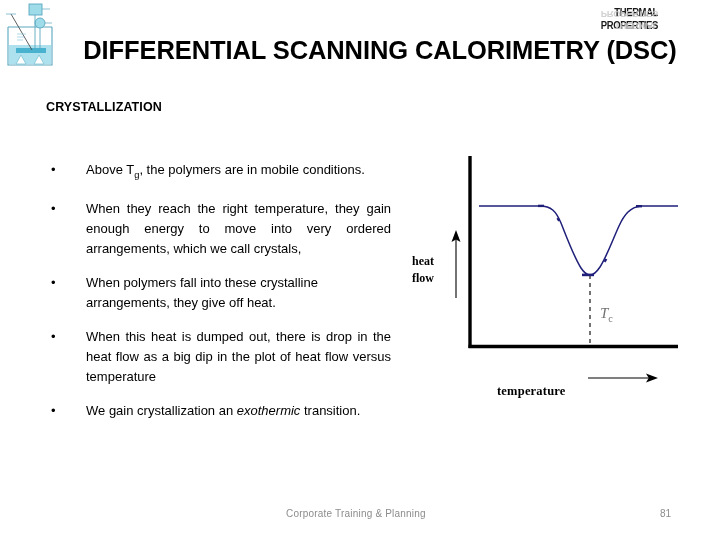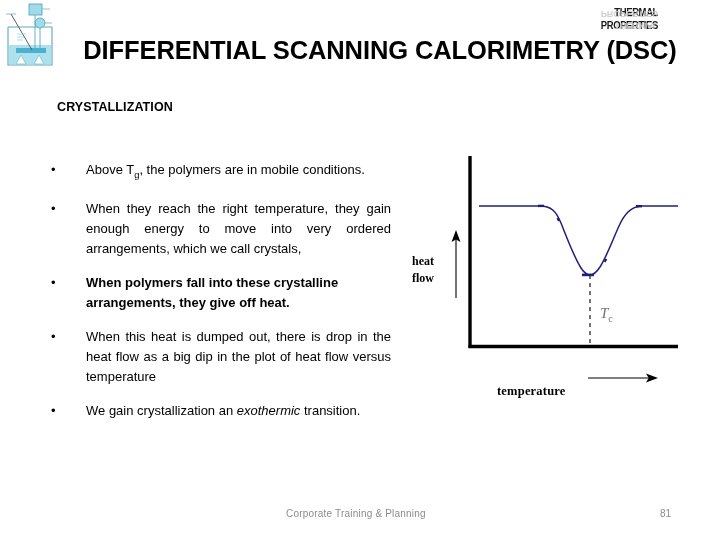--- a/index.html
+++ b/index.html
@@ -75,21 +75,20 @@
   
   #section-heading {
     position: absolute;
     left: 46px;
     top: 100px;
     font-family: "Liberation Sans", sans-serif;
     font-weight: bold;
     font-size: 12.5px;
     letter-spacing: 0.1px;
     color: #000000;
-    margin-left: 11px;
   }
 
   
   #bullet-list {
     position: absolute;
     left: 46px;
     top: 160px;
     width: 345px;
   }
   .bullet-row {
@@ -104,21 +103,21 @@
   }
   .bullet-row:last-child { margin-bottom: 0; }
   .bullet-marker {
     position: absolute;
     left: 5px;
     top: 0px;
     font-size: 13px;
     line-height: 20px;
   }
   .bullet-text { display: block; }
-  .bullet-text.nojustify { text-align: left; font-weight: bold; }
+  .bullet-text.nojustify { text-align: left; }
   .ital { font-style: italic; }
   sub { font-size: 0.72em; }
 
   
   #dsc-chart {
     position: absolute;
     left: 400px;
     top: 150px;
     width: 300px;
     height: 250px;

